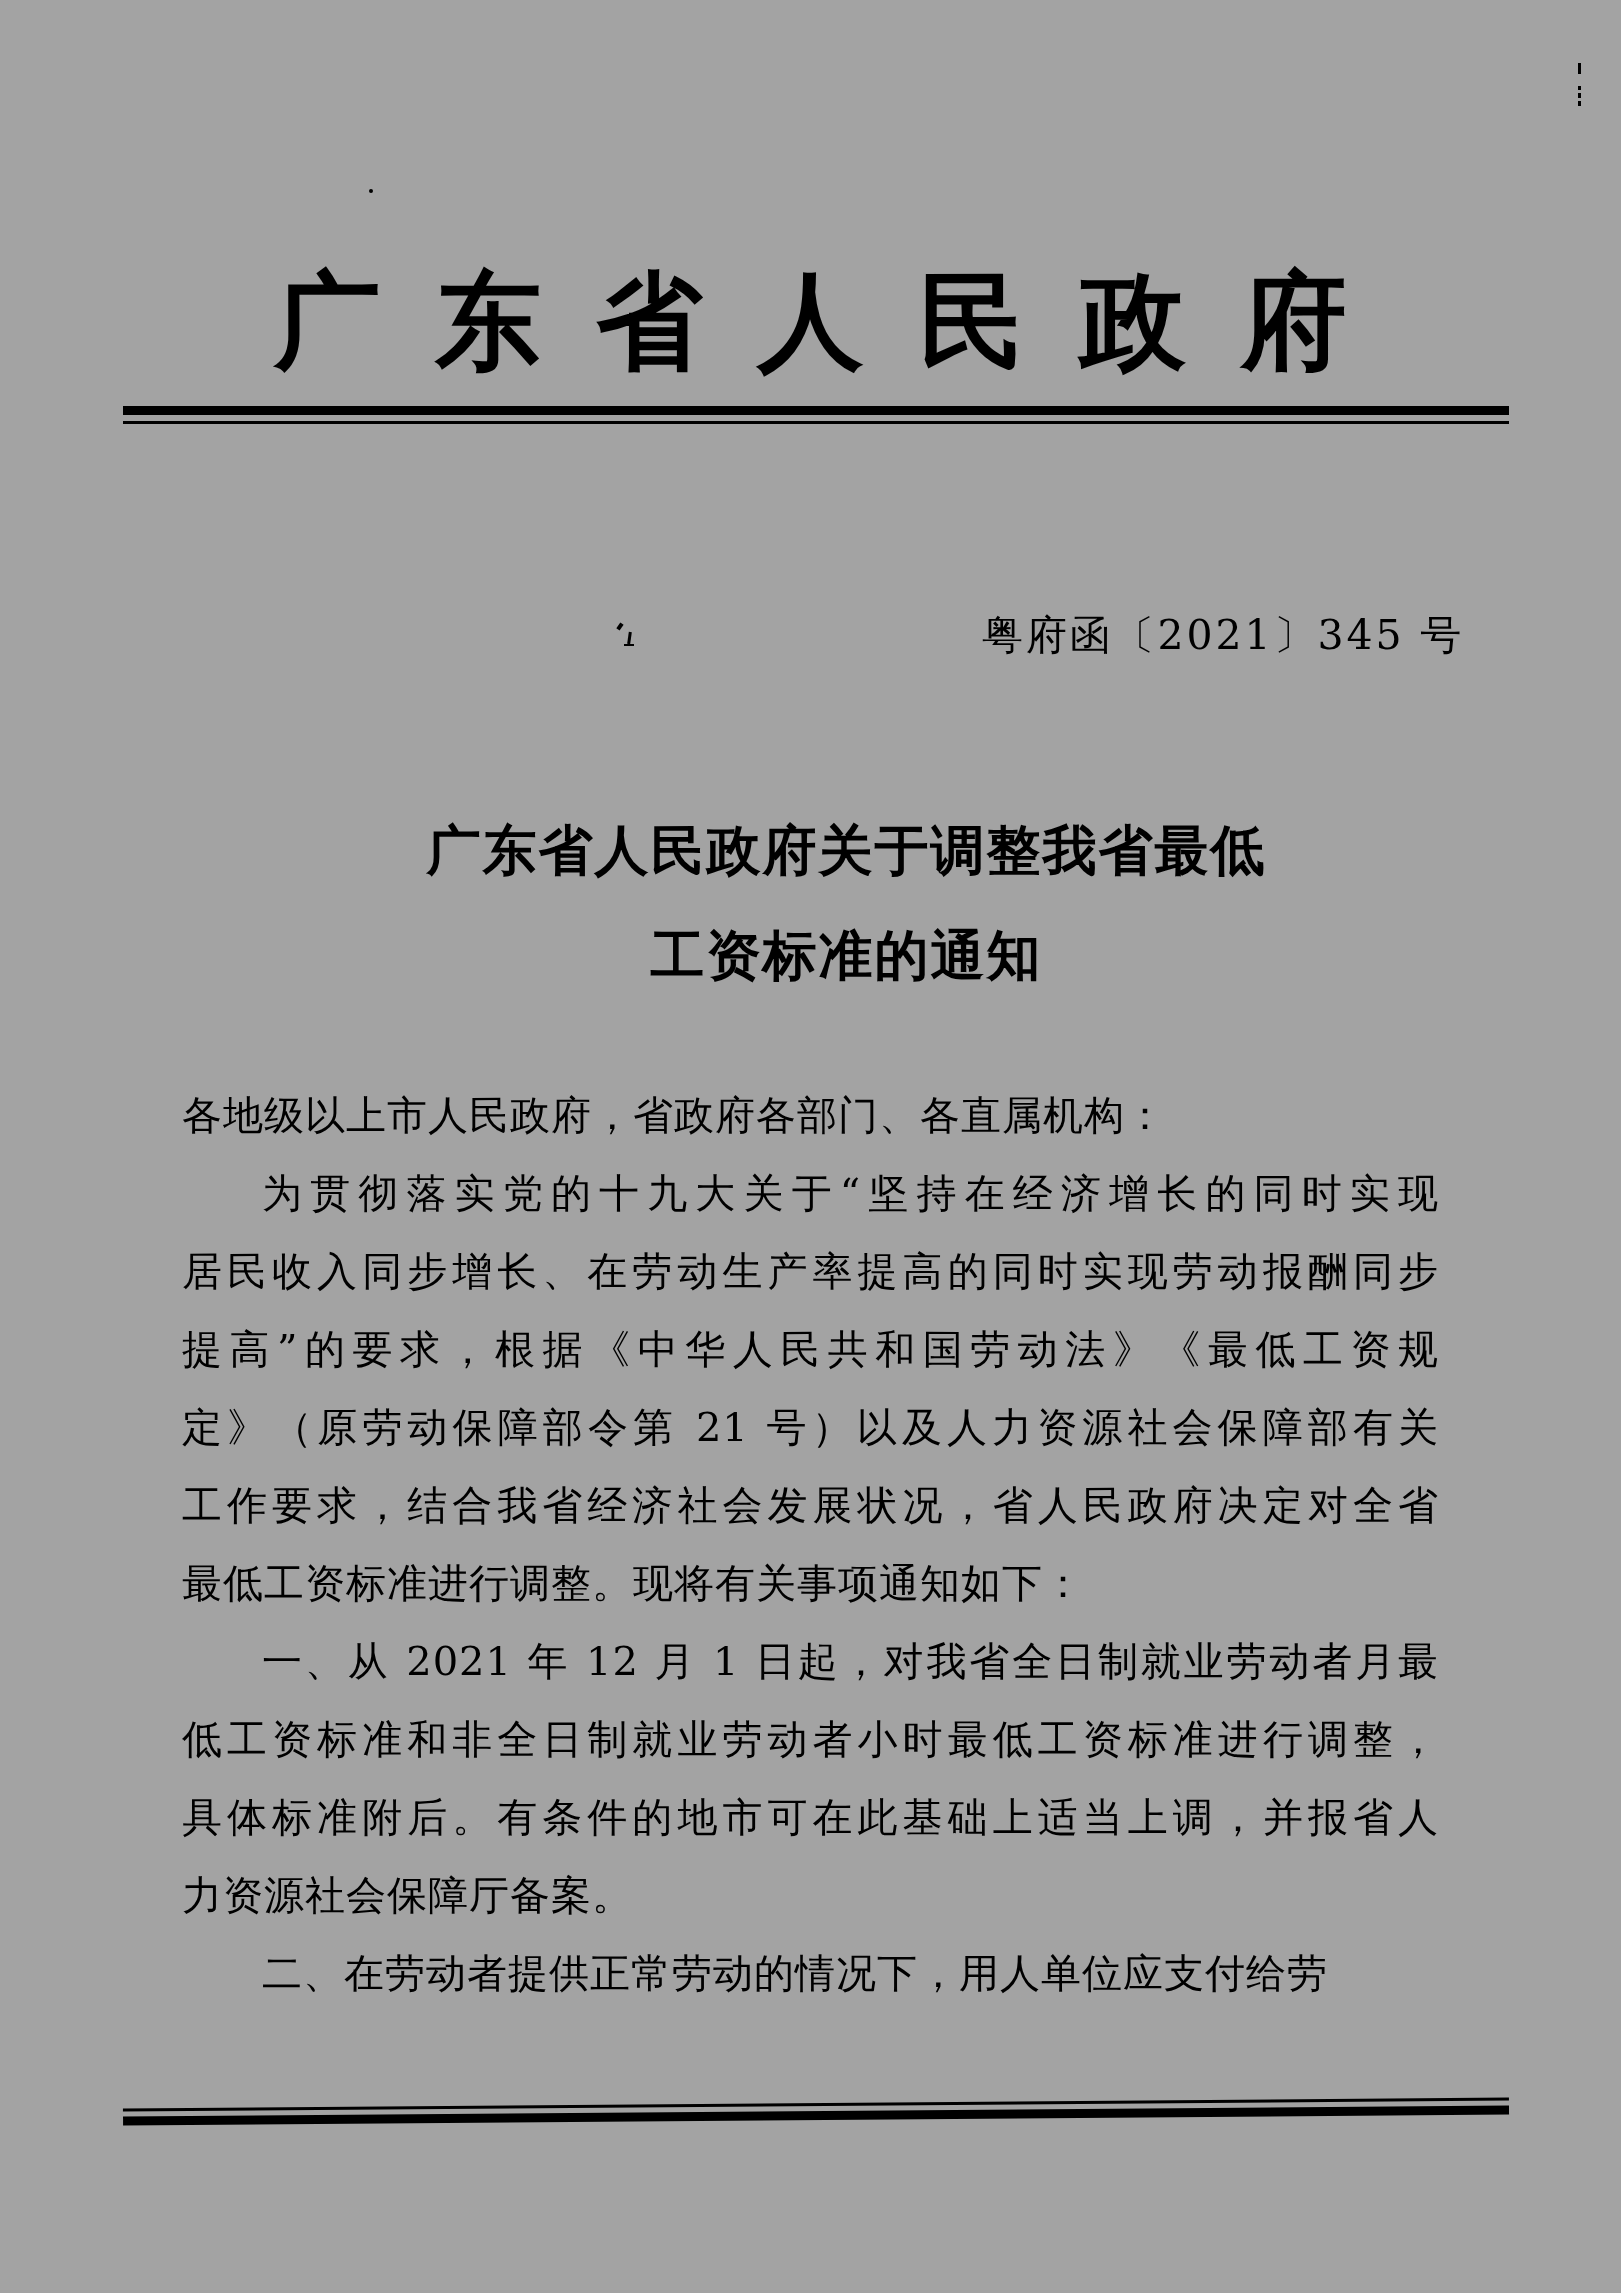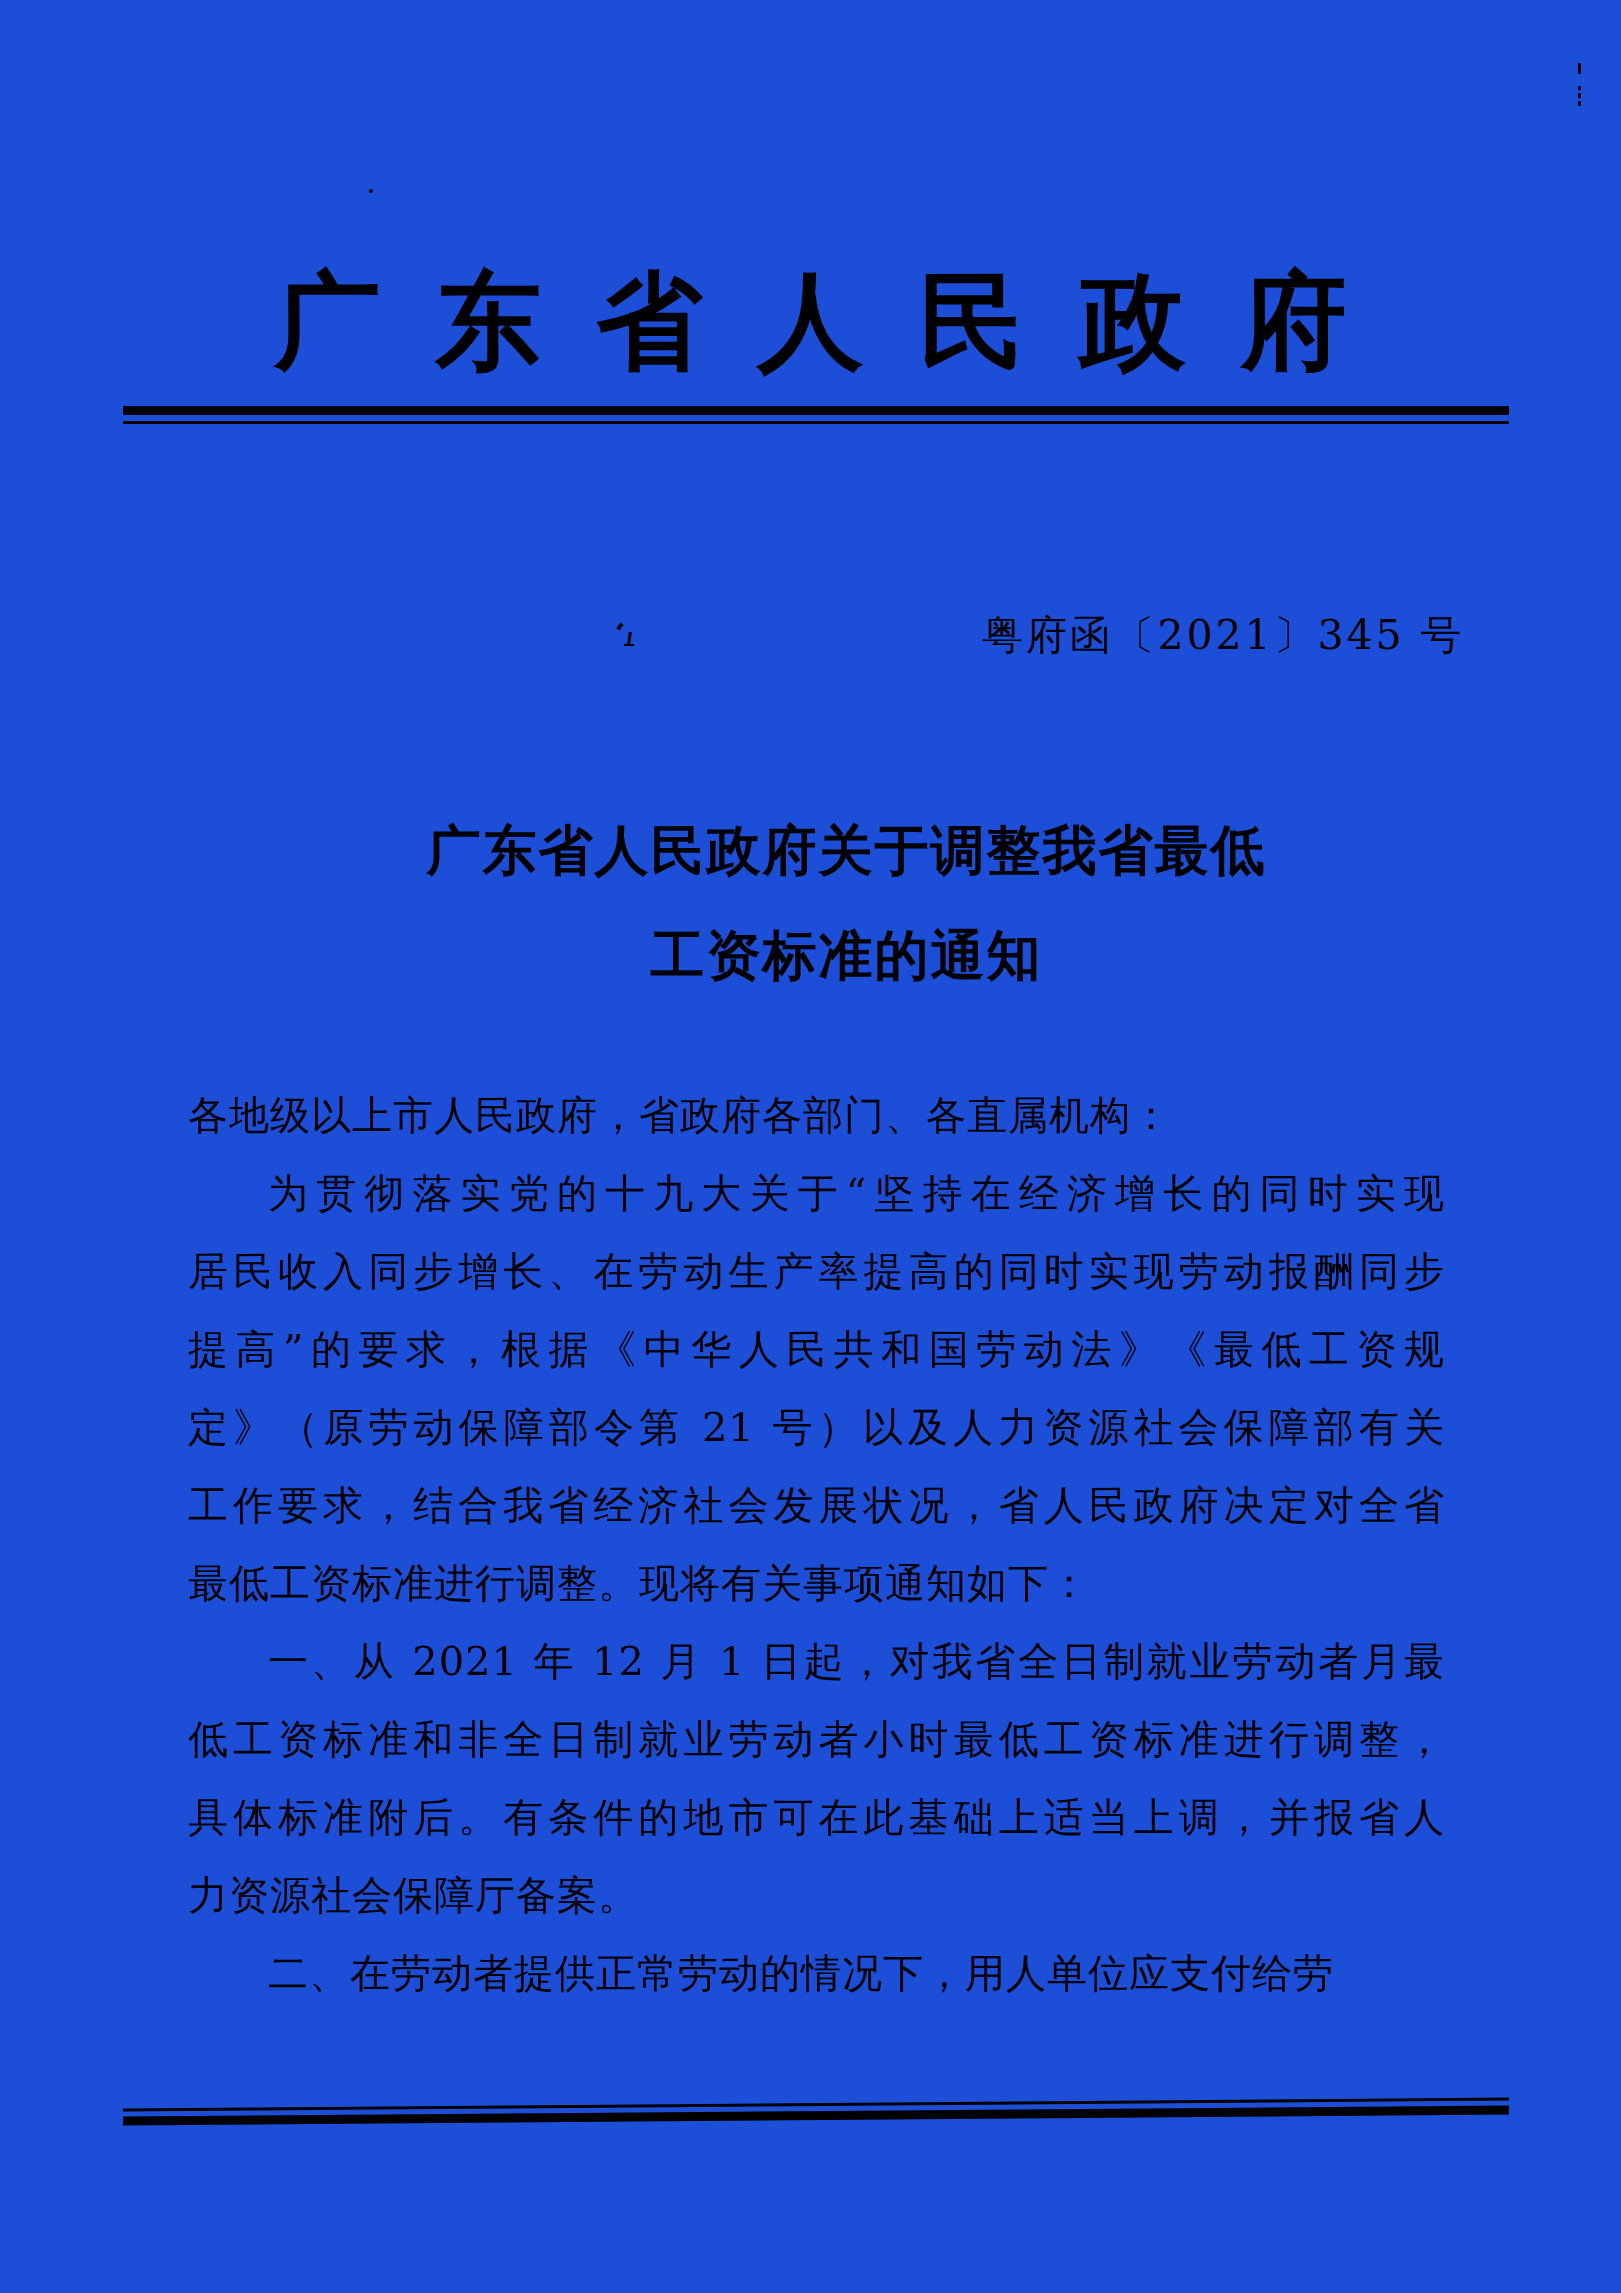--- a/index.html
+++ b/index.html
@@ -4,21 +4,21 @@
 <style>
   html, body {
     margin: 0;
     padding: 0;
     background: #ffffff;
   }
   .page {
     position: relative;
     width: 1621px;
     height: 2294px;
-    background: #1d4ed8;
+    background: #a3a3a3;
     color: #000000;
     font-family: "DejaVu Serif", "Liberation Serif", serif;
     overflow: hidden;
   }
 
   
   .corner-marks {
     position: absolute;
     top: 63px;
     left: 1578px;
@@ -95,21 +95,21 @@
     font-size: 54px;
     letter-spacing: 2px;
     padding-left: 36px;
   }
   .doc-title .t-line { margin: 0; }
   .doc-title .t2 { margin-top: 32px; }
 
   
   .body-text {
     position: absolute;
-    top: 1076px; left: 188px;
+    top: 1076px; left: 182px;
     width: 1257px;
   }
   .line {
     margin: 0;
     font-size: 40px;
     line-height: 78px;
     letter-spacing: 1px;
   }
   .line.full {
     text-align: justify;

